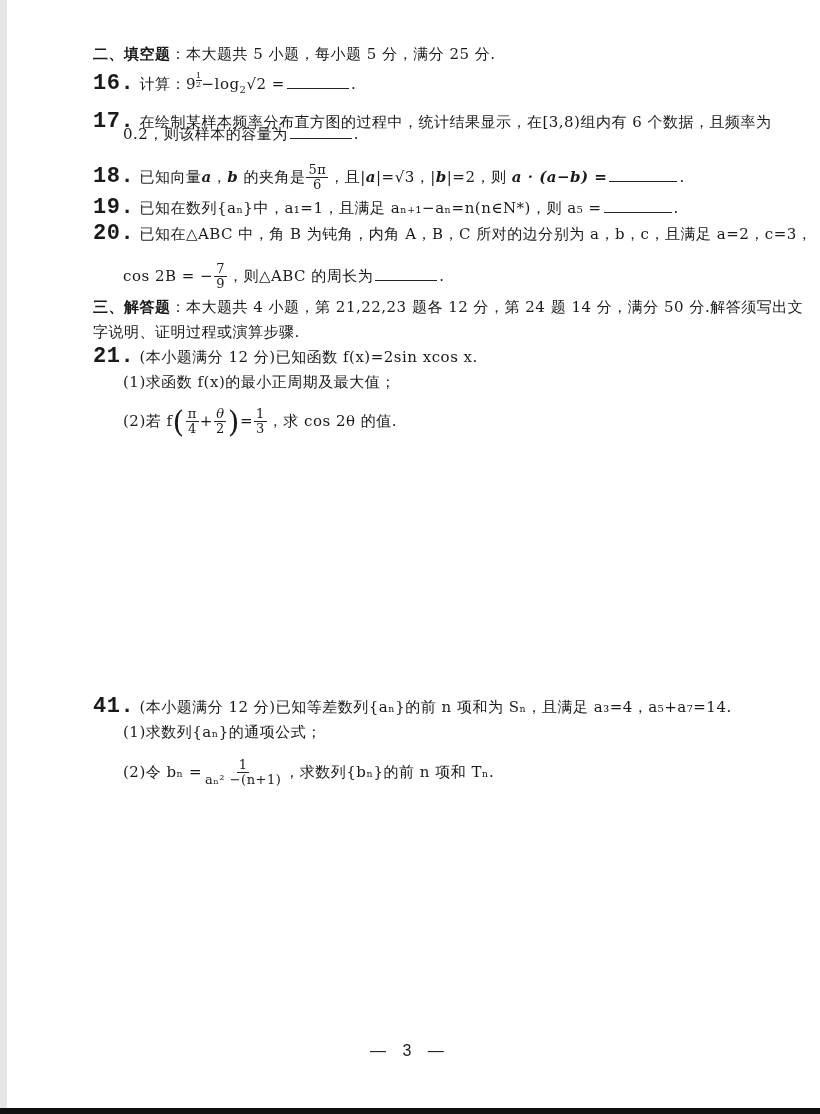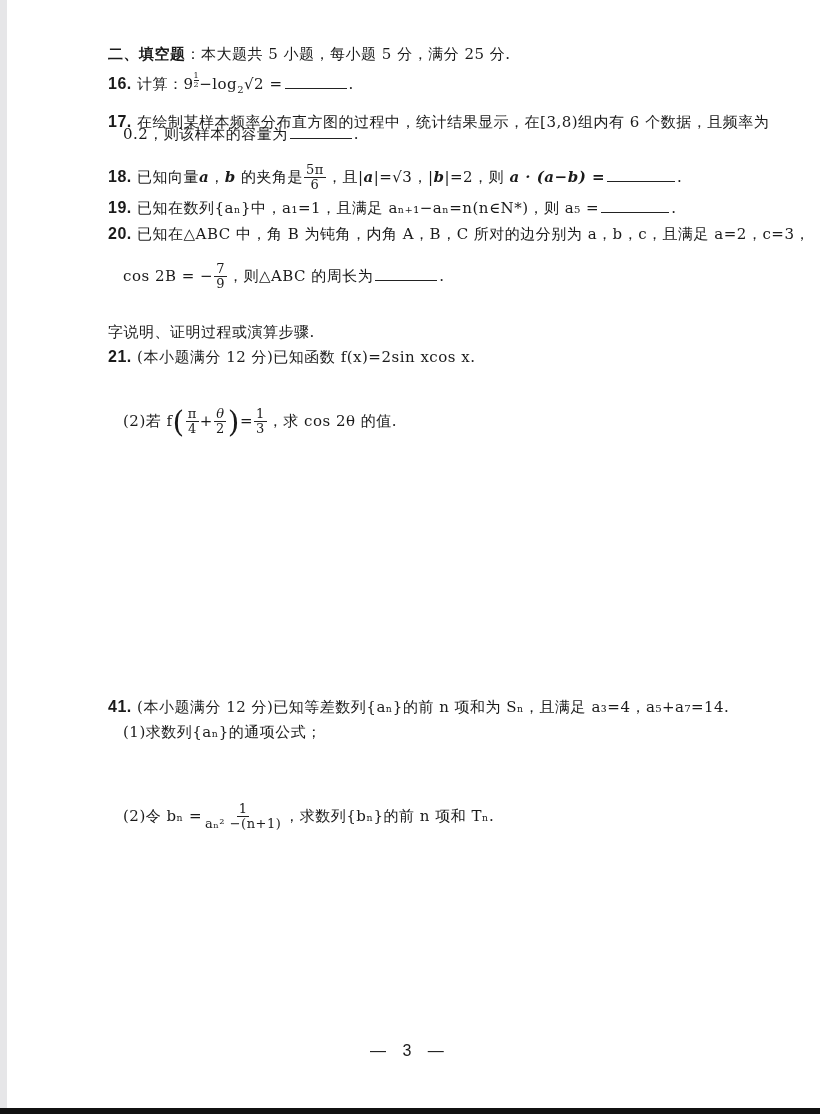--- a/index.html
+++ b/index.html
@@ -4,24 +4,24 @@
 <style>
   html, body { margin:0; padding:0; }
   body {
     width:820px; height:1114px; position:relative; overflow:hidden;
     background:#ffffff; color:#1a1a1a;
     font-family:"DejaVu Serif", "Liberation Serif", serif;
   }
   .leftbar { position:absolute; left:0; top:0; width:7px; height:1108px; background:#e6e6e8; }
   .bottombar { position:absolute; left:0; bottom:0; width:820px; height:6px; background:#111; }
   .page { position:absolute; left:0; top:0; width:820px; height:1108px; }
-  .line { position:absolute; left:108px; font-size:15px; white-space:nowrap; line-height:20px; letter-spacing:0.5px; }
+  .line { position:absolute; left:93px; font-size:15px; white-space:nowrap; line-height:20px; letter-spacing:0.5px; }
   .ind { left:123px; }
   .b { font-weight:bold; }
-  .num { font-weight:bold; font-family:Liberation Sans, sans-serif; font-size:16px; }
+  .num { font-weight:bold; font-family:Liberation Mono, monospace; font-size:22px; }
   .blank { display:inline-block; width:62px; border-bottom:1px solid #222; height:14px; vertical-align:baseline; margin:0 2px; }
   .blank.w70 { width:68px; }
   i, .it { font-style:italic; }
   .bi { font-weight:bold; font-style:italic; }
   .frac { display:inline-flex; flex-direction:column; align-items:center; vertical-align:middle; font-size:13px; line-height:14px; margin:0 1px; }
   .frac .n { border-bottom:1px solid #222; padding:0 2px; }
   .frac .d { padding:0 2px; }
   .paren { font-size:30px; vertical-align:middle; font-weight:lighter; line-height:20px; }
   sup, sub { font-size:10px; }
   .sfrac { display:inline-flex; flex-direction:column; font-size:8px; line-height:8px; vertical-align:top; margin-top:-2px; }
@@ -72,27 +72,33 @@
     <span class="num">20.</span>
     <span>已知在△ABC 中，角 B 为钝角，内角 A，B，C 所对的边分别为 a，b，c，且满足 a=2，c=3，</span>
   </div>
   <div class="line ind" style="top:262px;">
     <span>cos 2B = −</span><span class="frac">
         <span class="n">7</span>
         <span class="d">9</span>
       </span><span>，则△ABC 的周长为</span><span class="blank"></span><span>.</span>
   </div>
 
+  <div class="line" style="top:297px;">
+    <span class="b">三、解答题</span><span>：本大题共 4 小题，第 21,22,23 题各 12 分，第 24 题 14 分，满分 50 分.解答须写出文</span>
+  </div>
   <div class="line" style="top:322px;text-align:center;">
     <span>字说明、证明过程或演算步骤.</span>
   </div>
 
   <div class="line" style="top:347px;">
     <span class="num">21.</span>
     <span>(本小题满分 12 分)已知函数 f(x)=2sin xcos x.</span>
+  </div>
+  <div class="line ind" style="top:372px;">
+    <span>(1)求函数 f(x)的最小正周期及最大值；</span>
   </div>
   <div class="line ind" style="top:407px;">
     <span>(2)若 f</span><span class="paren">(</span><span class="frac">
         <span class="n">π</span>
         <span class="d">4</span>
       </span><span>+</span><span class="frac">
         <span class="n it">θ</span>
         <span class="d">2</span>
       </span><span class="paren">)</span><span>=</span><span class="frac">
         <span class="n">1</span>
@@ -100,21 +106,21 @@
       </span><span>，求 cos 2θ 的值.</span>
   </div>
 
   <div class="line" style="top:697px;">
     <span class="num">41.</span>
     <span>(本小题满分 12 分)已知等差数列{aₙ}的前 n 项和为 Sₙ，且满足 a₃=4，a₅+a₇=14.</span>
   </div>
   <div class="line ind" style="top:722px;">
     <span>(1)求数列{aₙ}的通项公式；</span>
   </div>
-  <div class="line ind" style="top:802px;">
+  <div class="line ind" style="top:758px;">
     <span>(2)令 bₙ =</span><span class="frac">
         <span class="n">1</span>
         <span class="d">aₙ² −(n+1)</span>
       </span><span>，求数列{bₙ}的前 n 项和 Tₙ.</span>
   </div>
 
   <div class="pagenum">— 3 —</div>
 </div>
 
 <div class="bottombar"></div>

